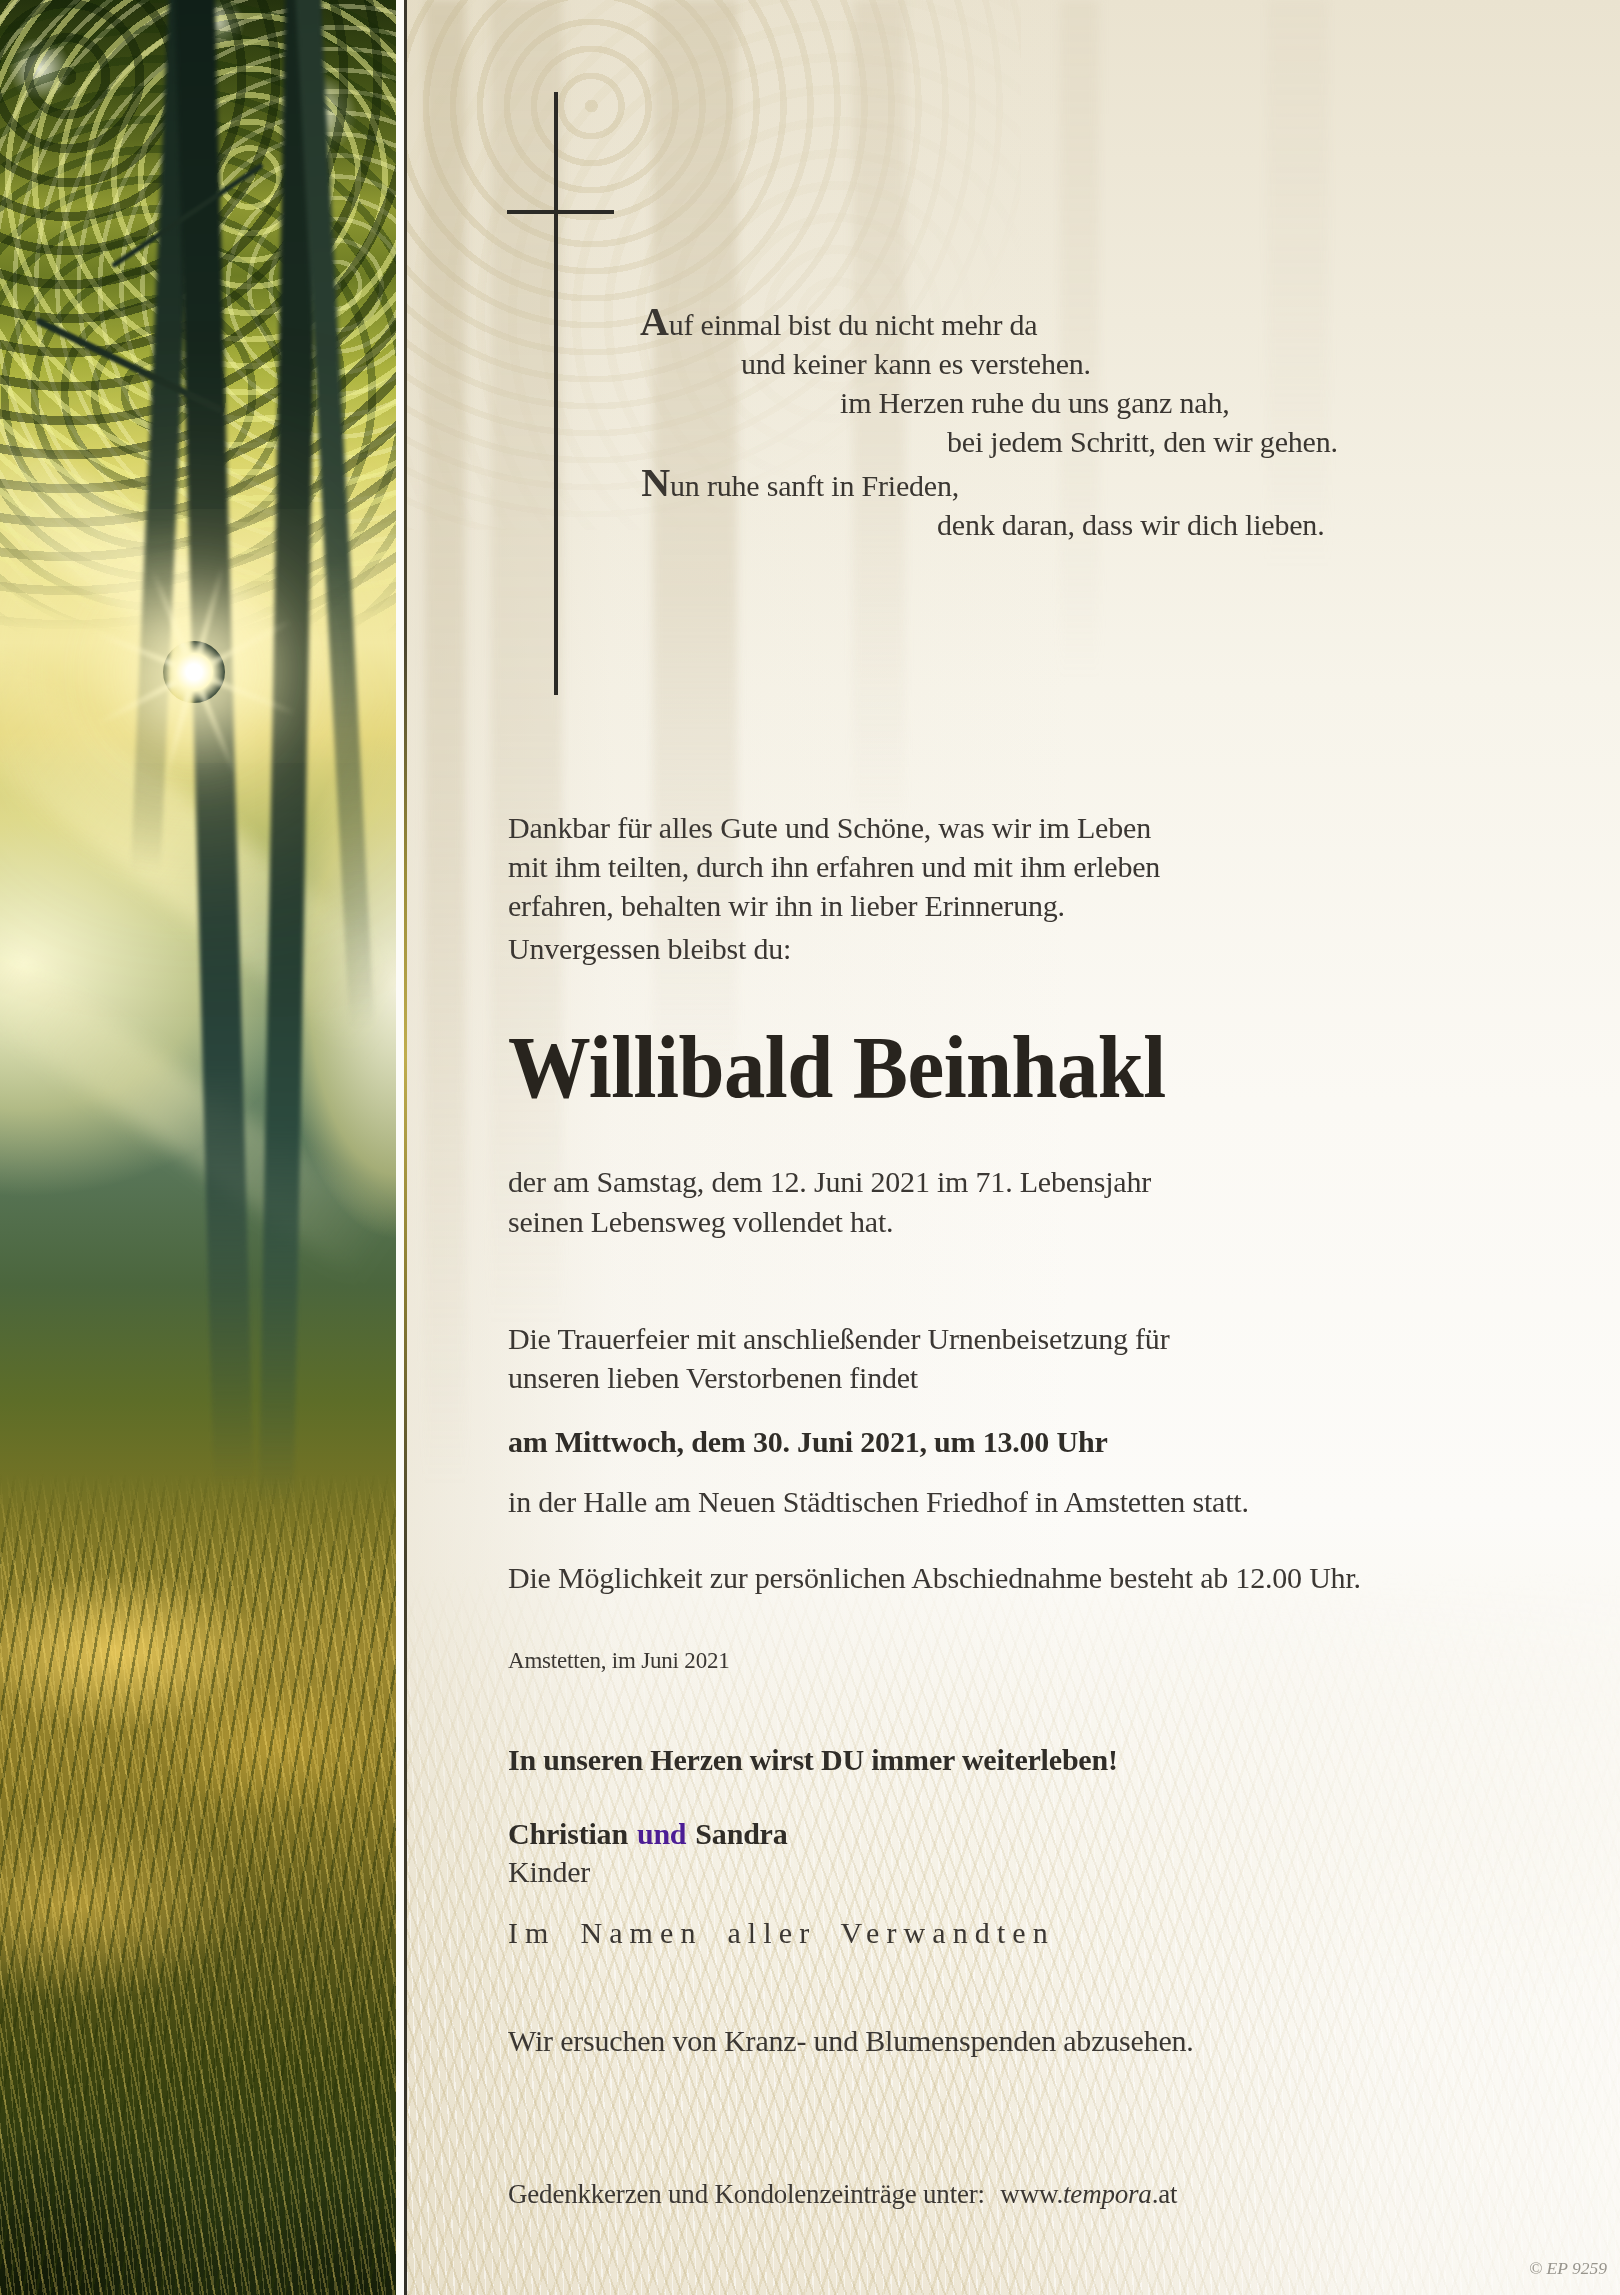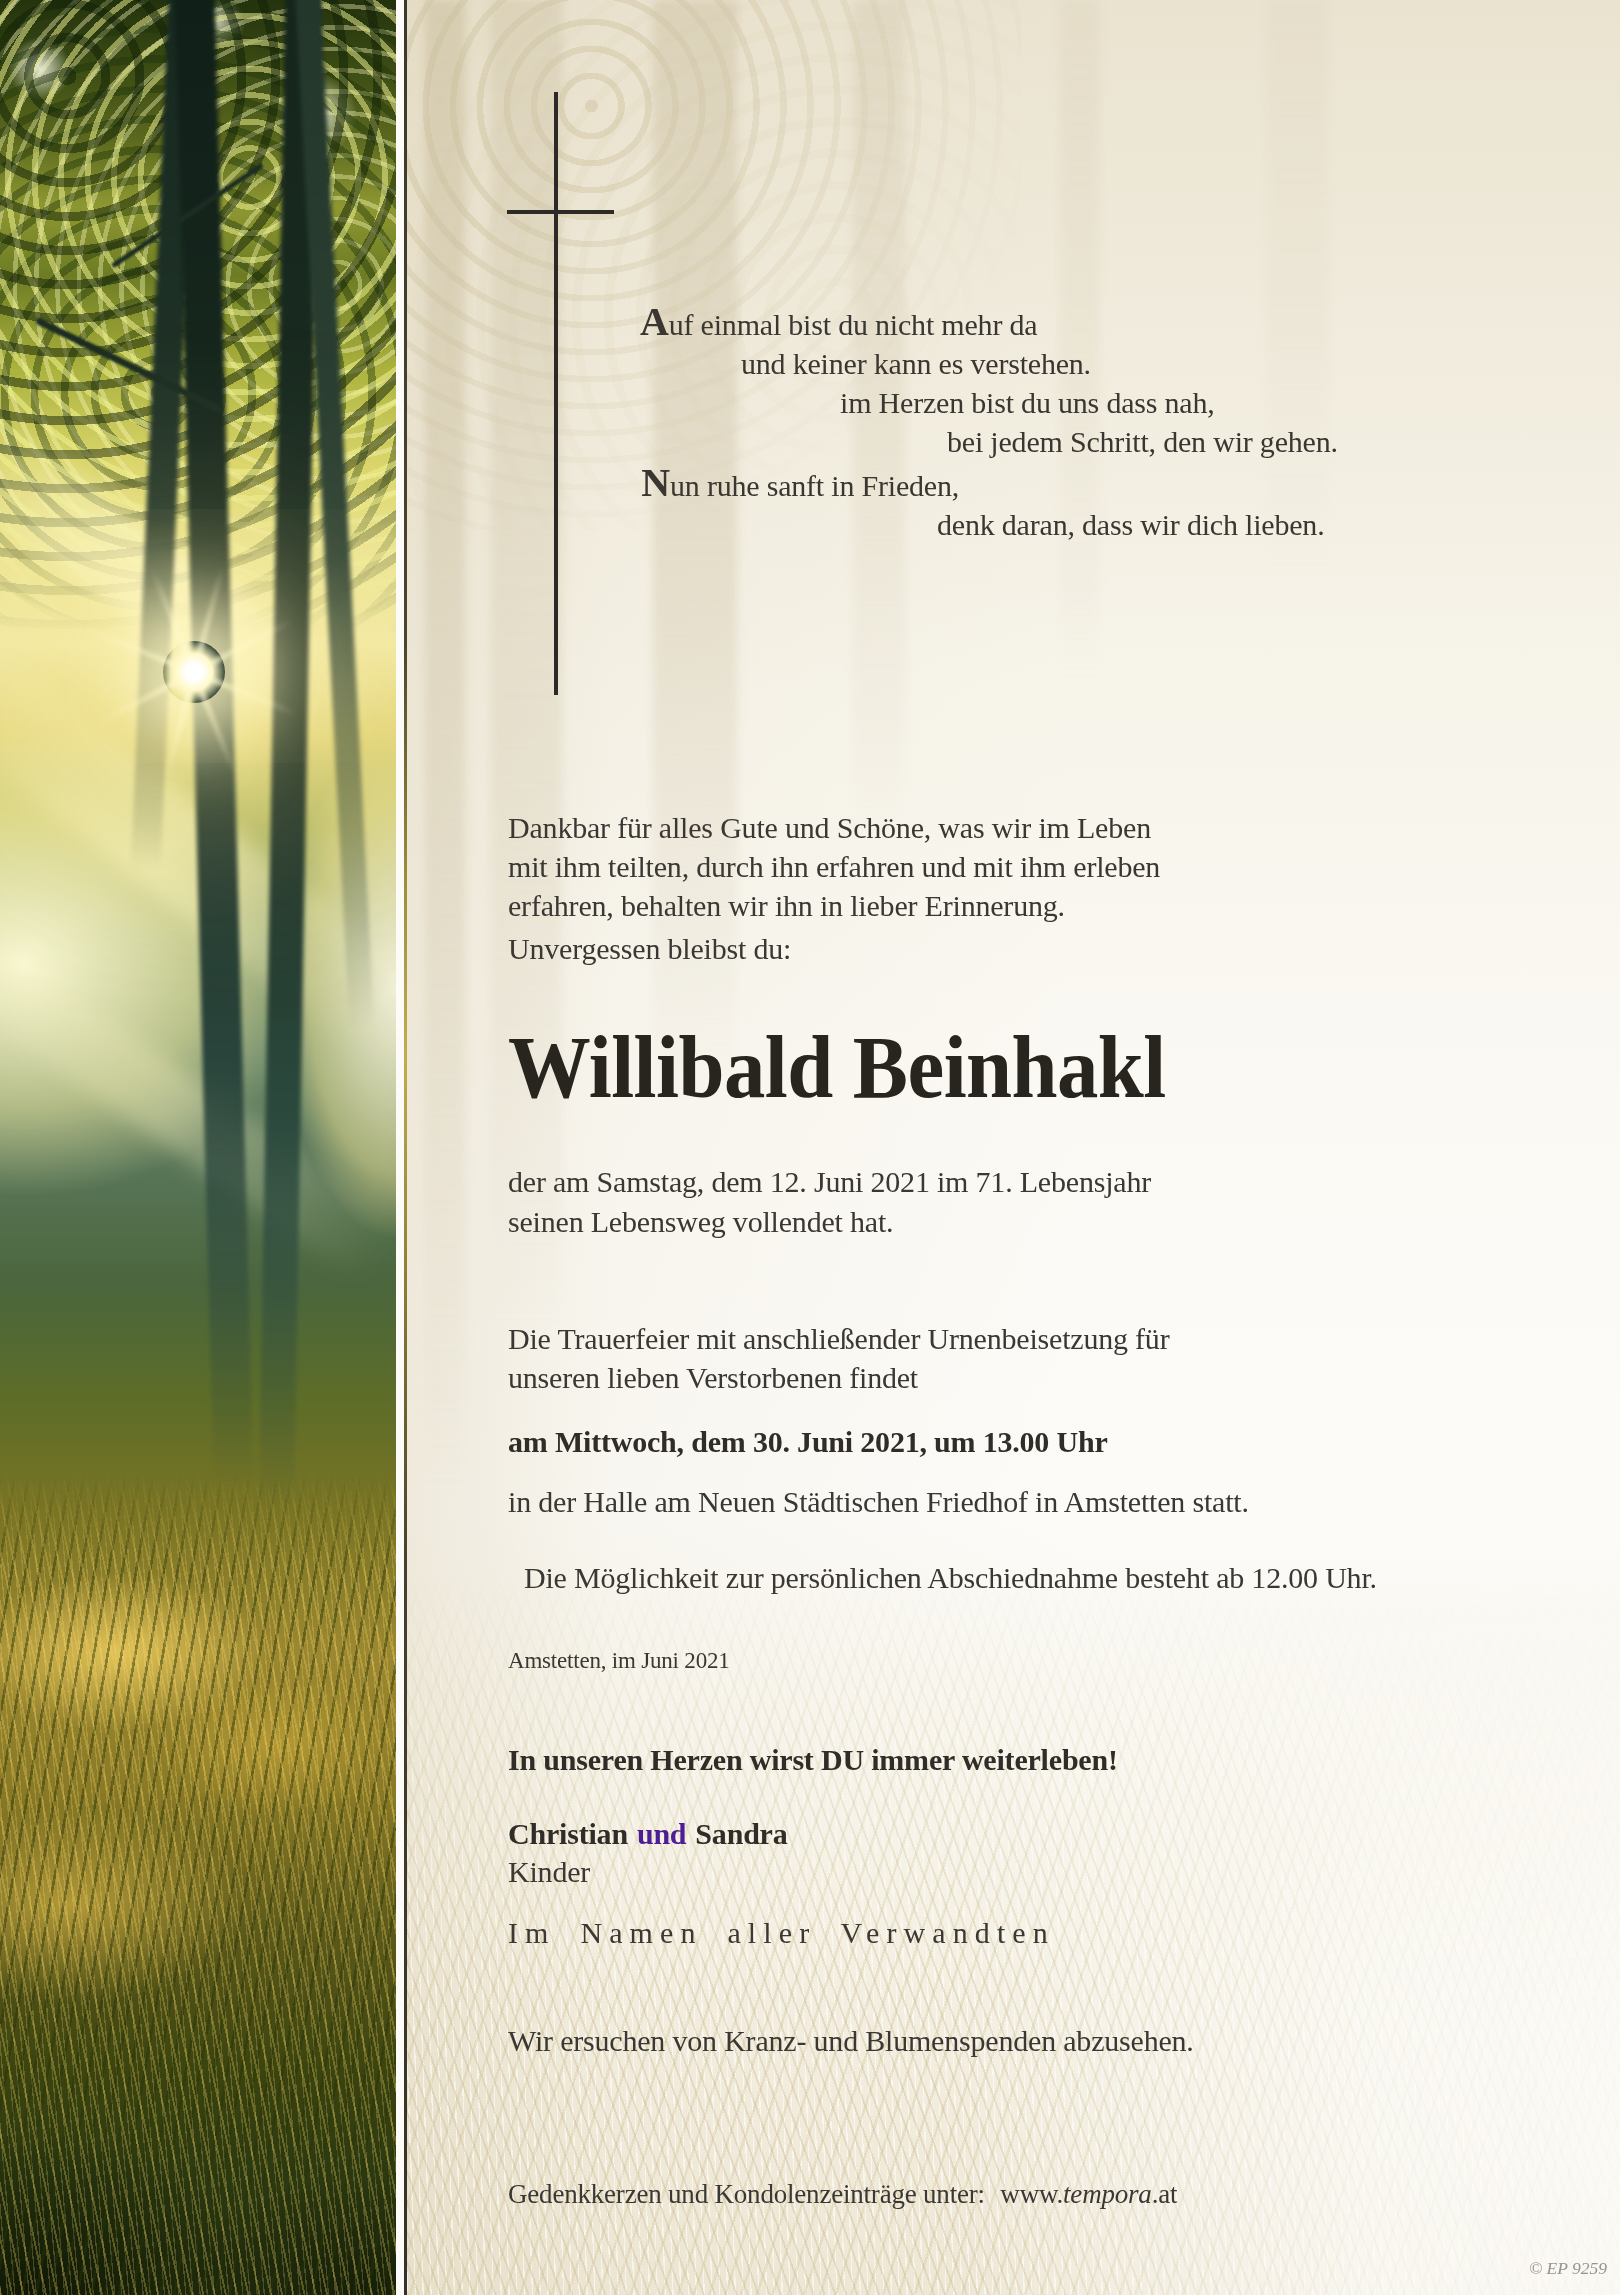--- a/index.html
+++ b/index.html
@@ -131,21 +131,21 @@
   .initial { font-size:40px; font-weight:bold; line-height:0; }
 
   .intro        { left:508px; top:808px; }
   .unforgotten  { left:508px; top:929px; }
   .name { left:508px; top:1022px; font-size:89px; line-height:91px; font-weight:bold;
           color:#28241e; letter-spacing:-0.6px; transform:scaleX(0.93); transform-origin:left center; white-space:nowrap; }
   .life         { left:508px; top:1162px; line-height:40px; }
   .svc-intro    { left:508px; top:1319px; }
   .svc-datetime { left:508px; top:1416px; }
   .svc-location { left:508px; top:1482px; }
-  .svc-farewell { left:524px; top:1558px; }
+  .svc-farewell { left:508px; top:1558px; }
   .place-date   { left:508px; top:1646px; }
   .motto        { left:508px; top:1734px; }
   .mourners     { left:508px; top:1814px; }
   .mourners .conj { margin:0 9px; font-weight:bold; color:#4c1d95; }
   .relation     { left:508px; top:1852px; }
   .on-behalf    { left:508px; top:1913px; letter-spacing:7.1px; word-spacing:10.3px; }
   .donation     { left:508px; top:2021px; }
   .footerline   { left:508px; top:2177px; font-size:27px; line-height:35px; }
   .weblink      { margin-left:15.5px; white-space:nowrap; }
   .brand        { font-style:italic; }
@@ -190,21 +190,21 @@
   </div>
 
   <div>
     <div class="cross-v"></div>
     <div class="cross-h"></div>
   </div>
 
   <div class="txt poem">
     <div class="poem-line"><span class="initial">A</span><span>uf einmal bist du nicht mehr da</span></div>
     <div class="poem-line pi-1"><span>und keiner kann es verstehen.</span></div>
-    <div class="poem-line pi-2"><span>im Herzen bist du uns dass nah,</span></div>
+    <div class="poem-line pi-2"><span>im Herzen ruhe du uns ganz nah,</span></div>
     <div class="poem-line pi-3"><span>bei jedem Schritt, den wir gehen.</span></div>
     <div class="poem-line pi-4"><span class="initial">N</span><span>un ruhe sanft in Frieden,</span></div>
     <div class="poem-line pi-5"><span>denk daran, dass wir dich lieben.</span></div>
   </div>
 
   <div class="txt fs-body intro">
     <div>Dankbar für alles Gute und Schöne, was wir im Leben</div>
     <div>mit ihm teilten, durch ihn erfahren und mit ihm erleben</div>
     <div>erfahren, behalten wir ihn in lieber Erinnerung.</div>
   </div>

